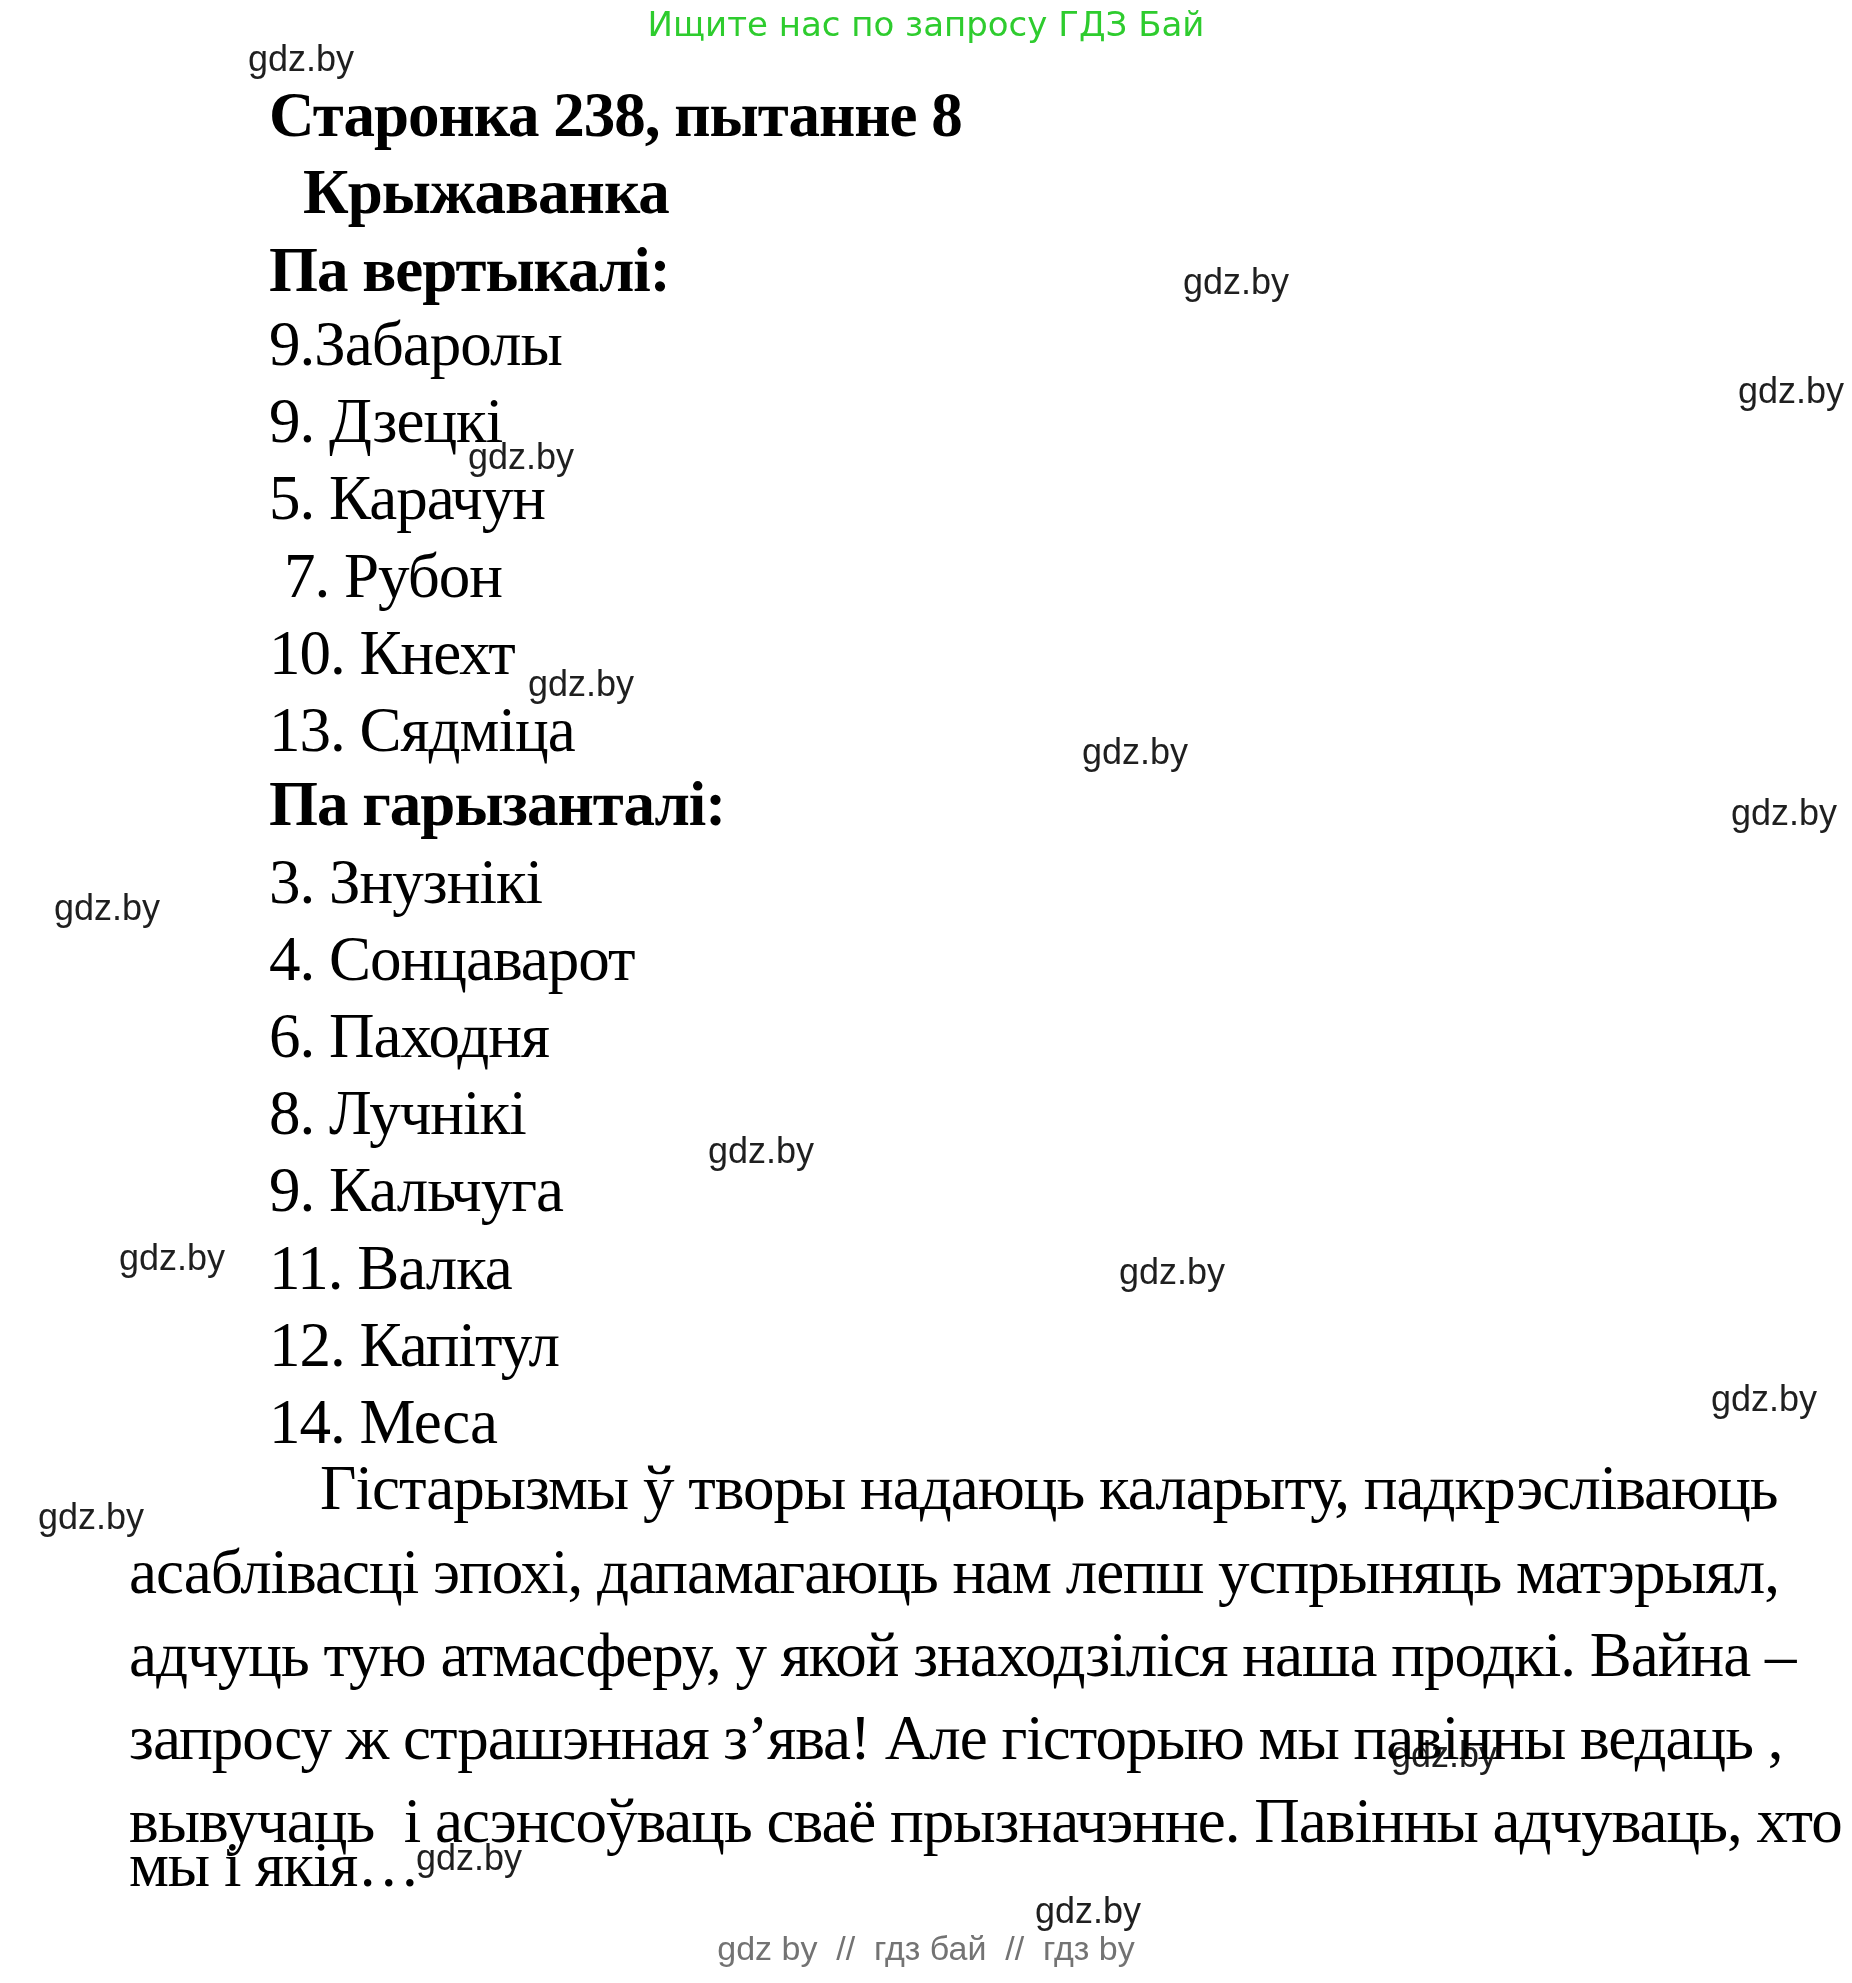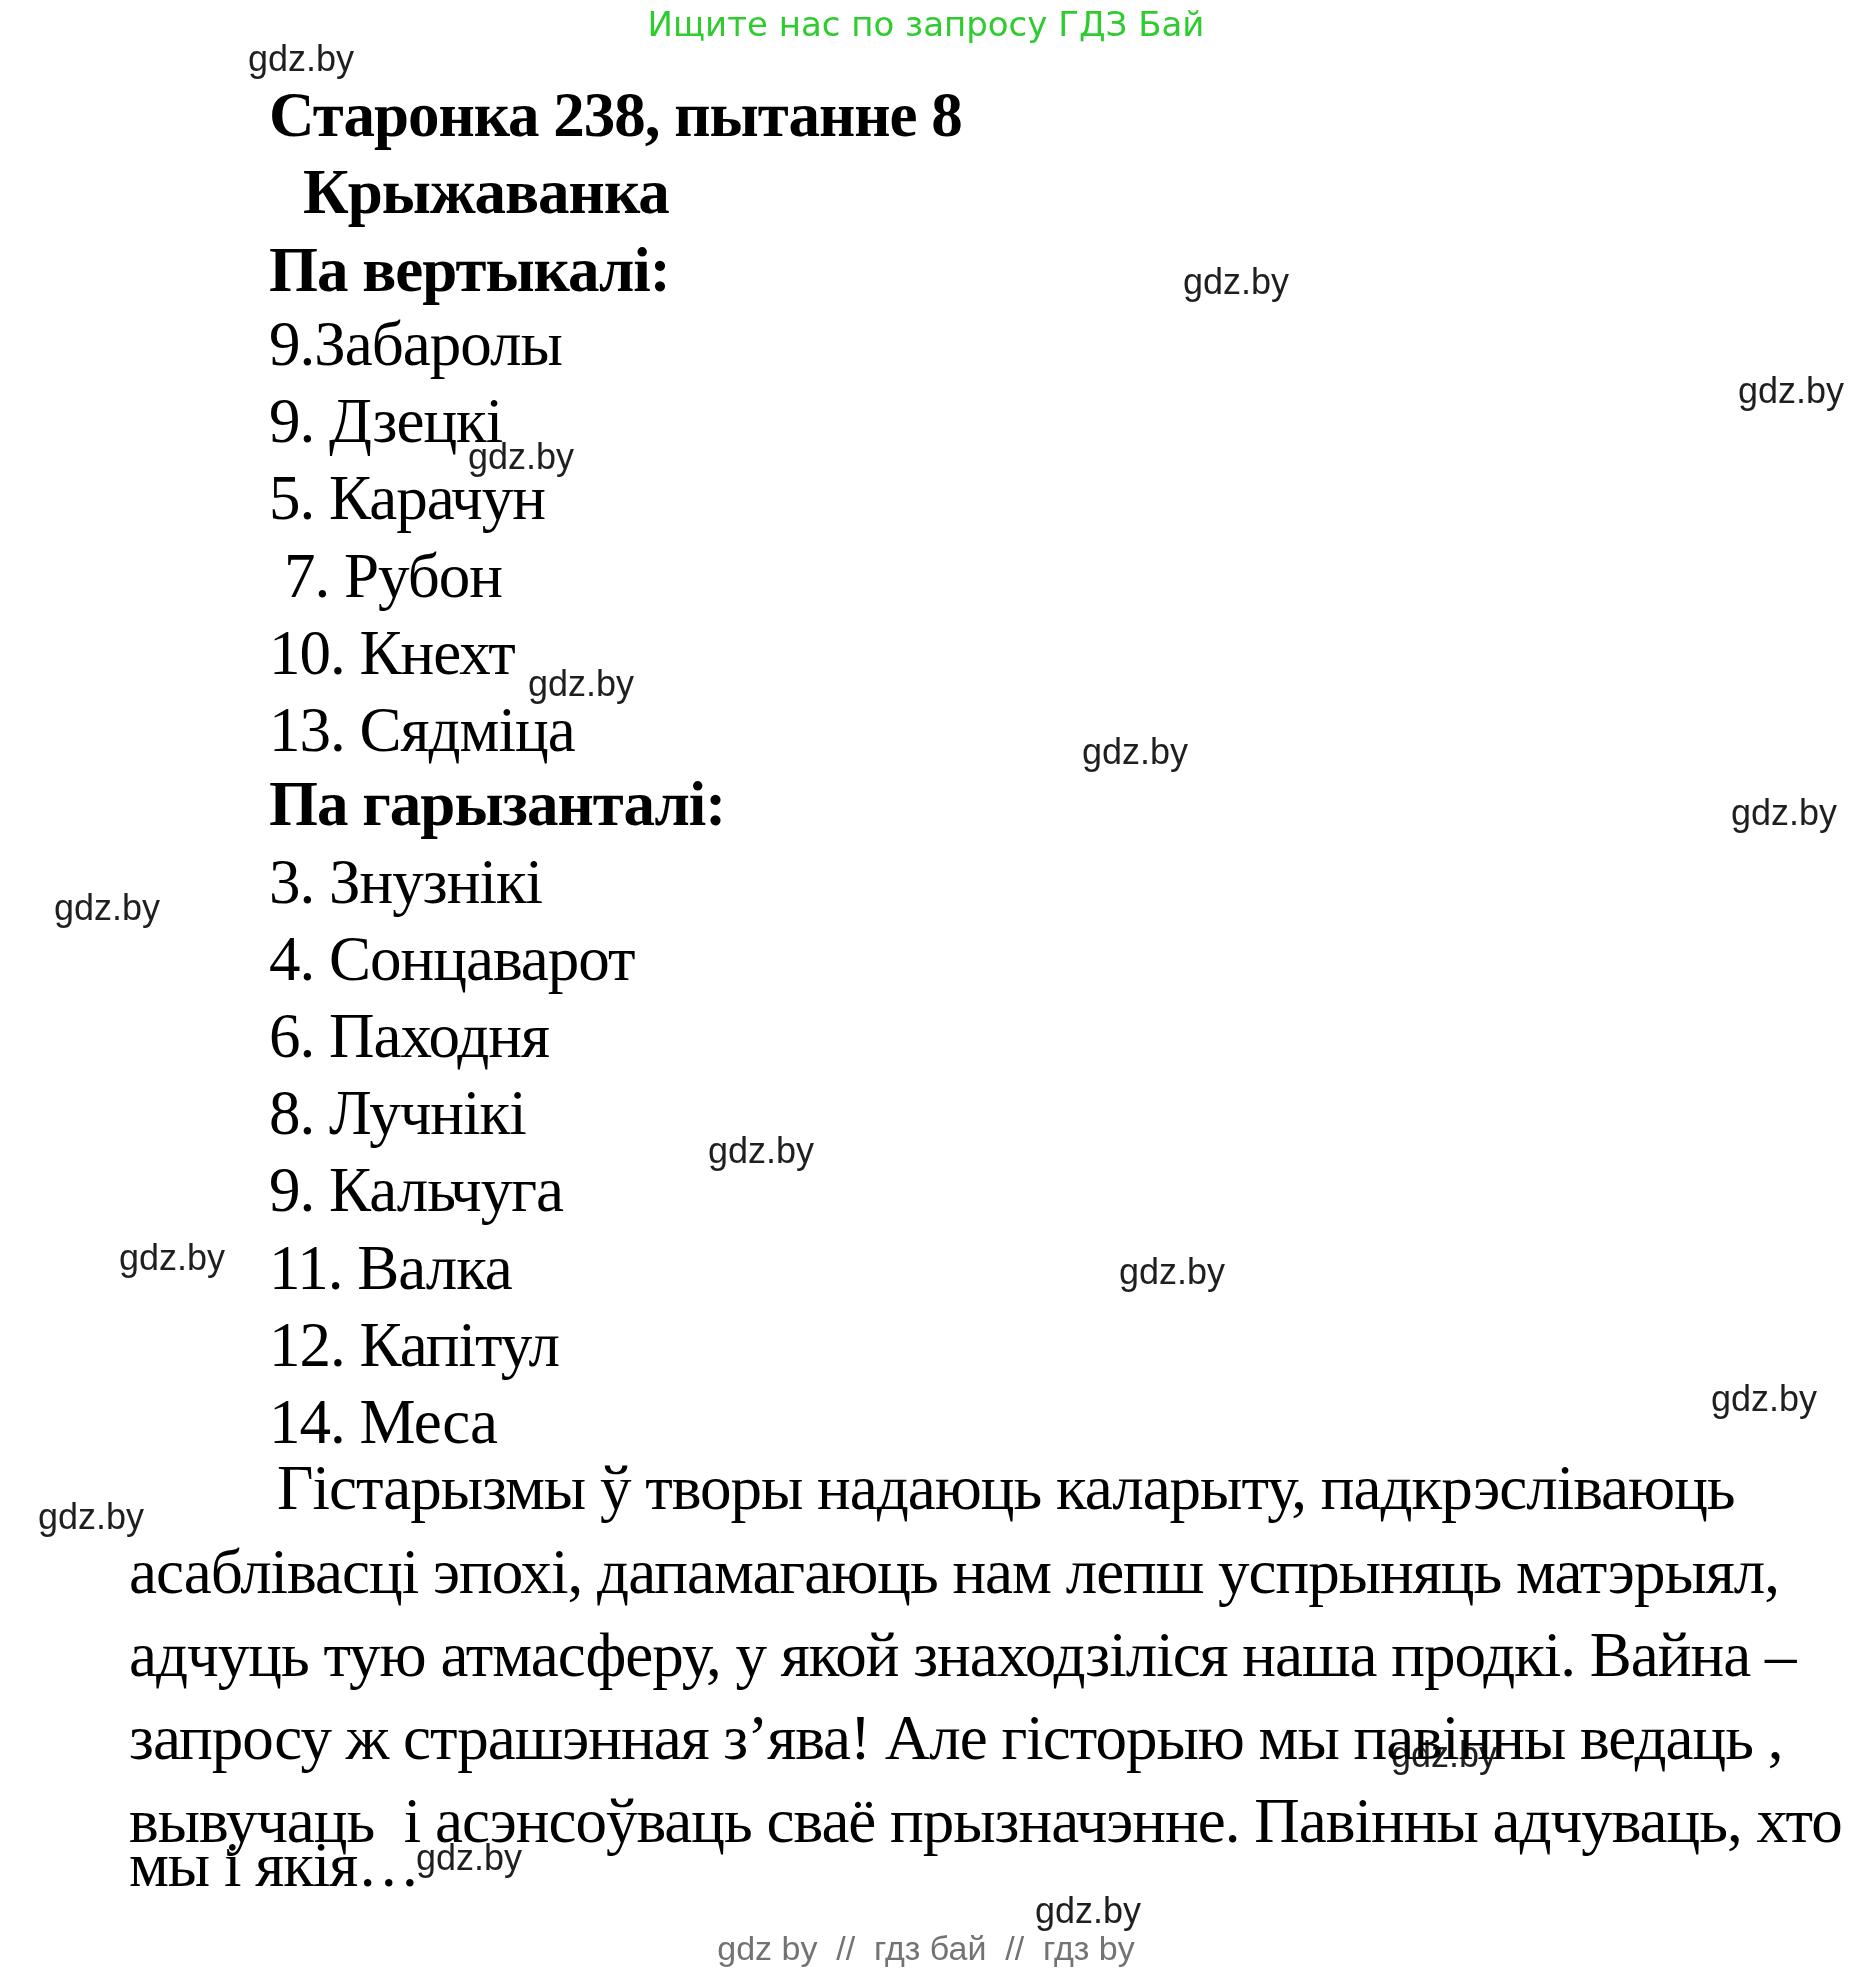--- a/index.html
+++ b/index.html
@@ -93,21 +93,21 @@
 <div class="abs doc-line doc-bold" style="top:766px;">Па гарызанталі:</div>
 <div class="abs doc-line" style="top:844px;">3. Знузнікі</div>
 <div class="abs doc-line" style="top:921px;">4. Сонцаварот</div>
 <div class="abs doc-line" style="top:998px;">6. Паходня</div>
 <div class="abs doc-line" style="top:1075px;">8. Лучнікі</div>
 <div class="abs doc-line" style="top:1152px;">9. Кальчуга</div>
 <div class="abs doc-line" style="top:1230px;">11. Валка</div>
 <div class="abs doc-line" style="top:1307px;">12. Капітул</div>
 <div class="abs doc-line" style="top:1384px;">14. Меса</div>
 
-<div class="abs para-line para-first" style="top:1447px;">Гістарызмы ў творы надаюць каларыту, падкрэсліваюць</div>
+<div class="abs para-line para-first" style="top:1447px;margin-left:43px;">Гістарызмы ў творы надаюць каларыту, падкрэсліваюць</div>
 <div class="abs para-line" style="top:1531px;">асаблівасці эпохі, дапамагаюць нам лепш успрыняць матэрыял,</div>
 <div class="abs para-line" style="top:1614px;">адчуць тую атмасферу, у якой знаходзіліся наша продкі. Вайна –</div>
 <div class="abs para-line" style="top:1697px;">запросу ж страшэнная з’ява! Але гісторыю мы павінны ведаць ,</div>
 <div class="abs para-line" style="top:1780px;">вывучаць  і асэнсоўваць сваё прызначэнне. Павінны адчуваць, хто</div>
 <div class="abs para-line" style="top:1824px;">мы і якія…</div>
 
 <div class="abs footer">gdz by  //  гдз бай  //  гдз by</div>
 
 
 </body></html>

